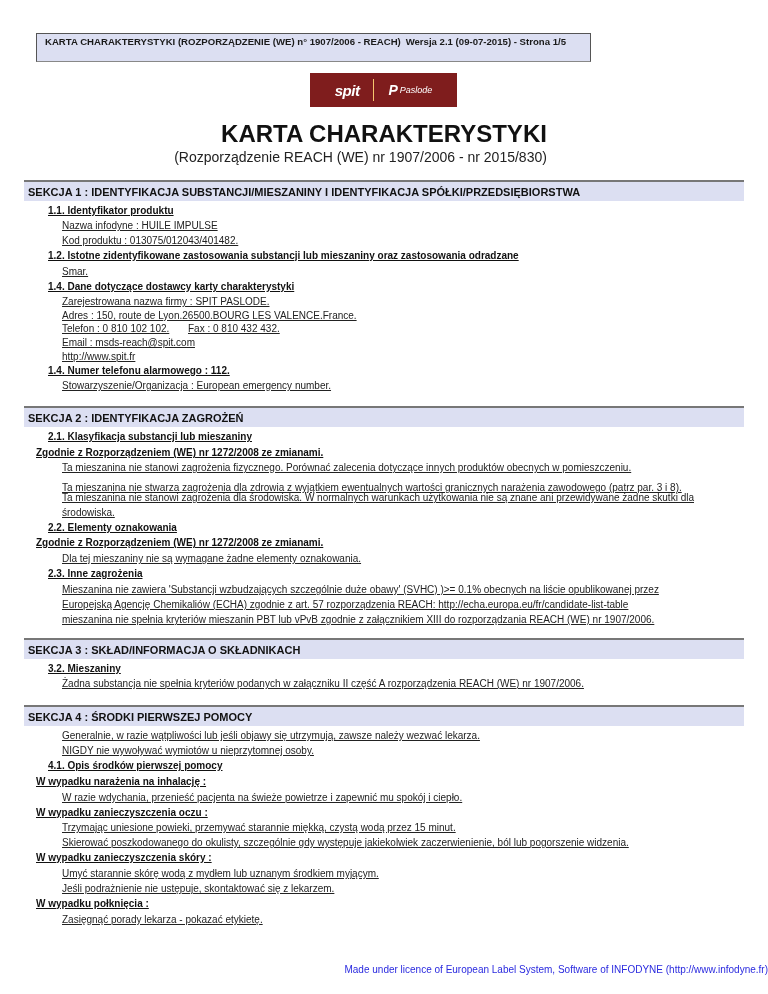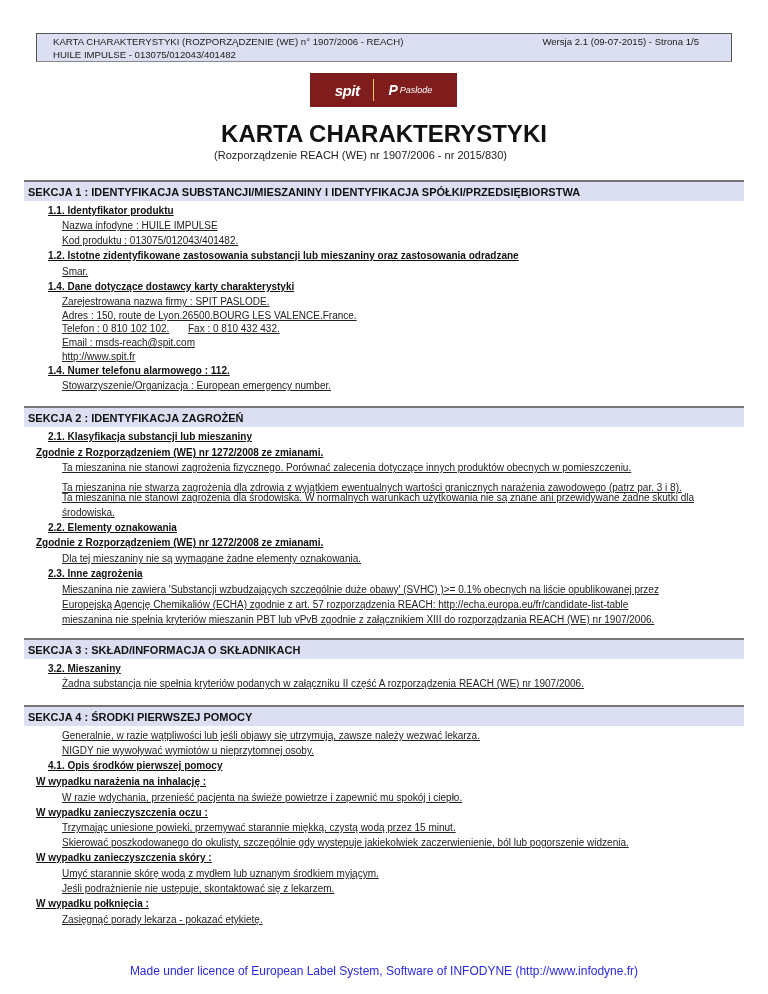--- a/index.html
+++ b/index.html
@@ -1,70 +1,67 @@
 <!DOCTYPE html>
 <html><head>
   <meta charset="utf-8">
   <style>
     * { box-sizing: border-box; margin: 0; padding: 0; }
     html, body { width: 768px; height: 994px; background: #ffffff; overflow: hidden; }
     body { font-family: "Liberation Sans", sans-serif; color: #1a1a1a; position: relative; }
 
     .header-box {
-      position: absolute; left: 36px; top: 33px; width: 696px; height: 29px;
+      position: absolute; left: 36px; top: 33px; width: 555px; height: 29px;
       background: #dcdff2; border: 1px solid #555; border-bottom-color: #888;
-      font-size: 9.6px; line-height: 13px; padding: 1px 16px;
+      font-size: 9.6px; line-height: 13px; padding: 1px 8px; font-weight: bold;
     }
     .header-box .row { display: flex; justify-content: space-between; }
     .header-box .right { padding-right: 16px; }
 
     .logo {
       position: absolute; left: 310px; top: 73px; width: 147px; height: 34px;
       background: #7f1d1d; display: flex; align-items: center; justify-content: center;
     }
     .logo .spit { color: #fff; font-weight: bold; font-style: italic; font-size: 15px; letter-spacing: -0.5px; font-family: "Liberation Sans", sans-serif; }
     .logo .divider { width: 1px; height: 22px; background: #f7c66d; margin: 0 14px; }
     .logo .paslode { display: flex; align-items: center; color: #fff; font-size: 9px; font-style: italic; }
     .logo .paslode .p { font-weight: bold; font-style: italic; font-size: 14px; margin-right: 2px; }
 
     .doc-title {
       position: absolute; left: 0; width: 768px; top: 120px; text-align: center;
       font-size: 24px; font-weight: bold; color: #111;
     }
     .doc-subtitle {
       position: absolute; left: 0; width: 721px; top: 149px; text-align: center;
-      font-size: 11px; color: #222;
+      font-size: 14px; color: #222;
     }
 
     .section-bar {
       position: absolute; left: 24px; width: 720px; height: 21px;
       background: #dcdff2; border-top: 2px solid #777;
       font-size: 11px; font-weight: bold; padding: 4px 4px 12px 4px; color: #111;
     }
 
     .line { position: absolute; font-size: 10px; white-space: nowrap; color: #222; text-decoration: underline; }
     .sub { left: 48px; font-weight: bold; color: #111; }
     .txt { left: 62px; }
     .bold-h { left: 48px; font-weight: bold; color: #111; }
 
     .footer {
-      position: absolute; left: 0; width: 768px; top: 964px; text-align: center;
-      font-size: 12px; color: #2a2adf;
+      position: absolute; left: 0; width: 768px; top: 964px; text-align: right;
+      font-size: 10px; color: #2a2adf;
     }
   </style>
 </head>
 <body>
 
 <div class="header-box">
   <div class="row">
     <span>KARTA CHARAKTERYSTYKI (ROZPORZĄDZENIE (WE) n° 1907/2006 - REACH)</span>
     <span class="right">Wersja 2.1 (09-07-2015) - Strona 1/5</span>
-  </div>
-  <div class="row">
-    <span>HUILE IMPULSE - 013075/012043/401482</span>
   </div>
 </div>
 
 <div class="logo">
   <span class="spit">spit</span>
   <span class="divider"></span>
   <span class="paslode">
     <span class="p">P</span>
     <span>Paslode</span>
   </span>

